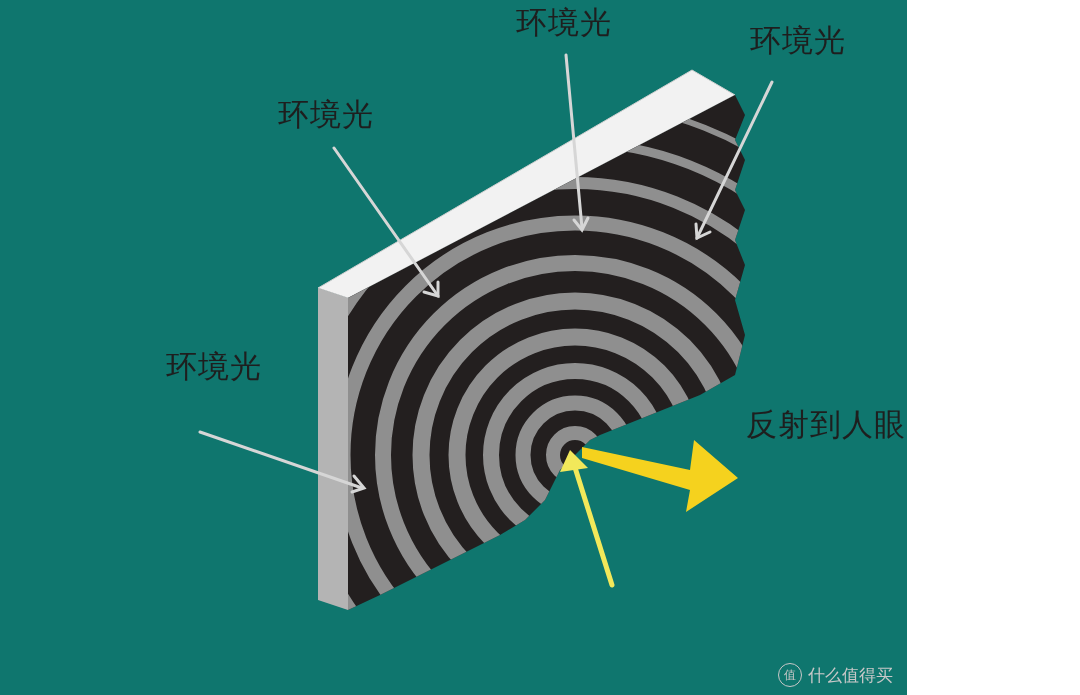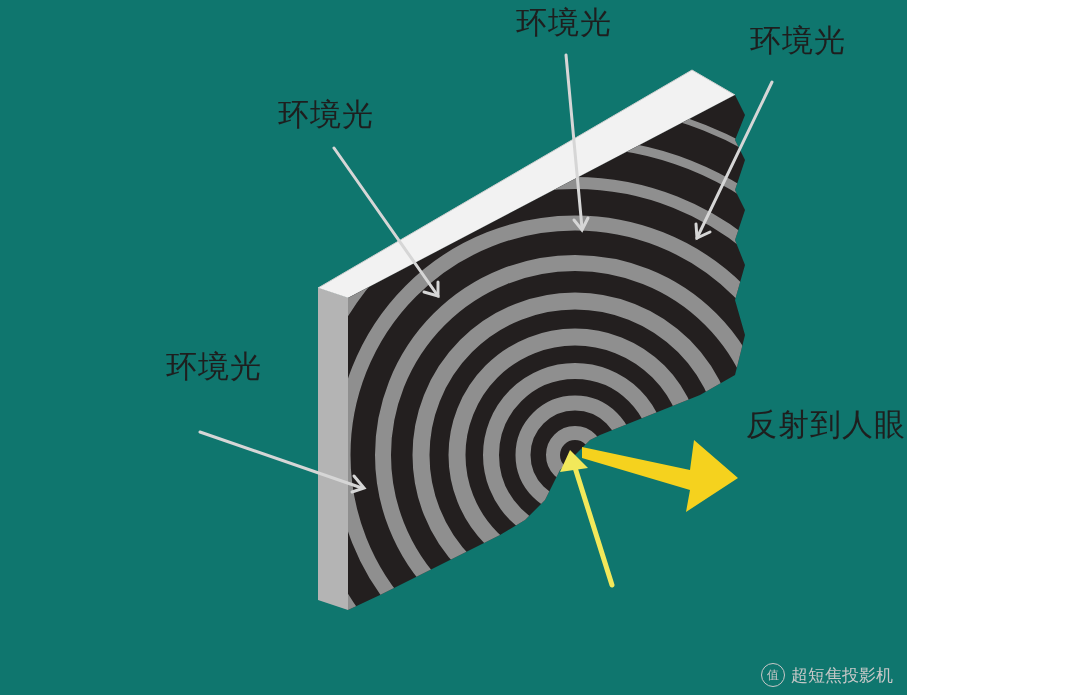--- a/index.html
+++ b/index.html
@@ -69,15 +69,15 @@
 
   <div class="label right" style="left:736px;top:398px;width:170px;">
     <div>反射到人眼</div>
   </div>
 
   <div class="label right" style="left:452px;top:604px;width:212px;">
   </div>
 
   <div class="wm">
     <span class="badge">值</span>
-    <span>超短焦投影机</span>
+    <span>什么值得买</span>
   </div>
 </div>
 
 </body></html>

